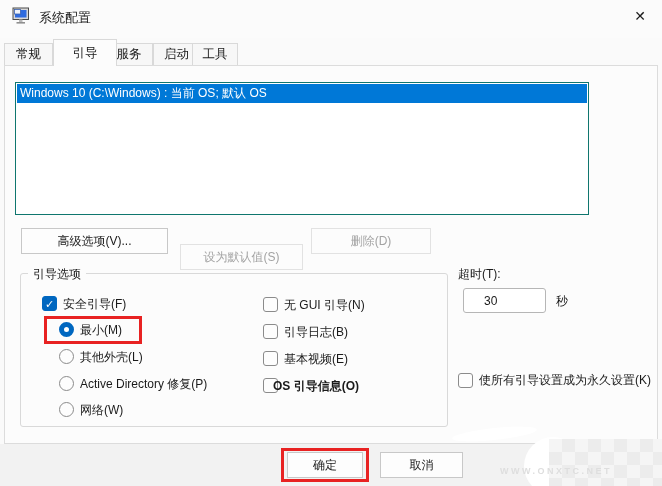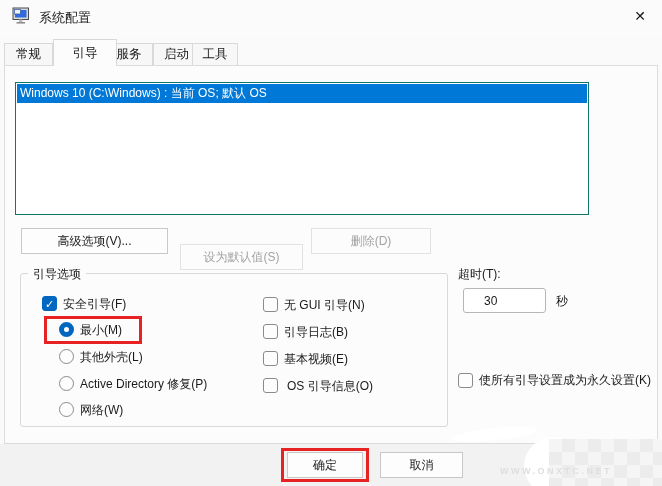--- a/index.html
+++ b/index.html
@@ -154,21 +154,21 @@
     <span class="cb" style="left:258px; top:231px;"></span>
     <span class="lbl" style="left:279px; top:232px;">无 GUI 引导(N)</span>
 
     <span class="cb" style="left:258px; top:258px;"></span>
     <span class="lbl" style="left:279px; top:259px;">引导日志(B)</span>
 
     <span class="cb" style="left:258px; top:285px;"></span>
     <span class="lbl" style="left:279px; top:286px;">基本视频(E)</span>
 
     <span class="cb" style="left:258px; top:312px;"></span>
-    <span class="lbl" style="left:282px; top:313px;">OS 引导信息(O)</span>
+    <span class="lbl" style="left:268px; top:313px;font-weight:bold;">OS 引导信息(O)</span>
 
     <span class="lbl" style="left:453px; top:201px;">超时(T):</span>
     <input class="timeout-input" value="30" style="">
     <span class="lbl" style="left:551px; top:228px;">秒</span>
 
     <span class="cb" style="left:453px; top:307px;"></span>
     <span class="perm-label">使所有引导设置成为永久设置(K)</span>
   </div>
 
   <div class="footer">

